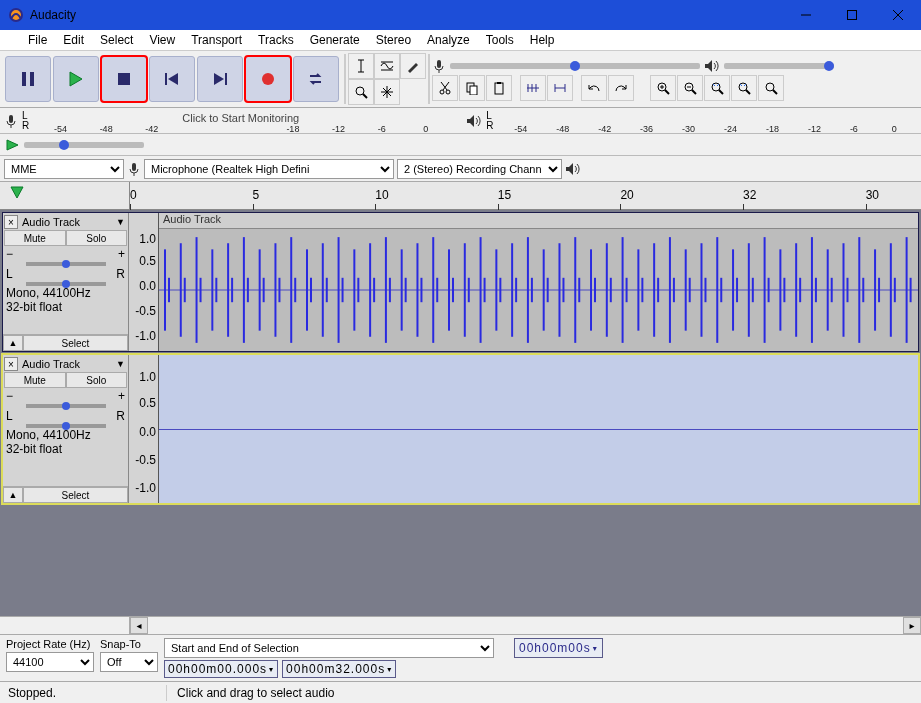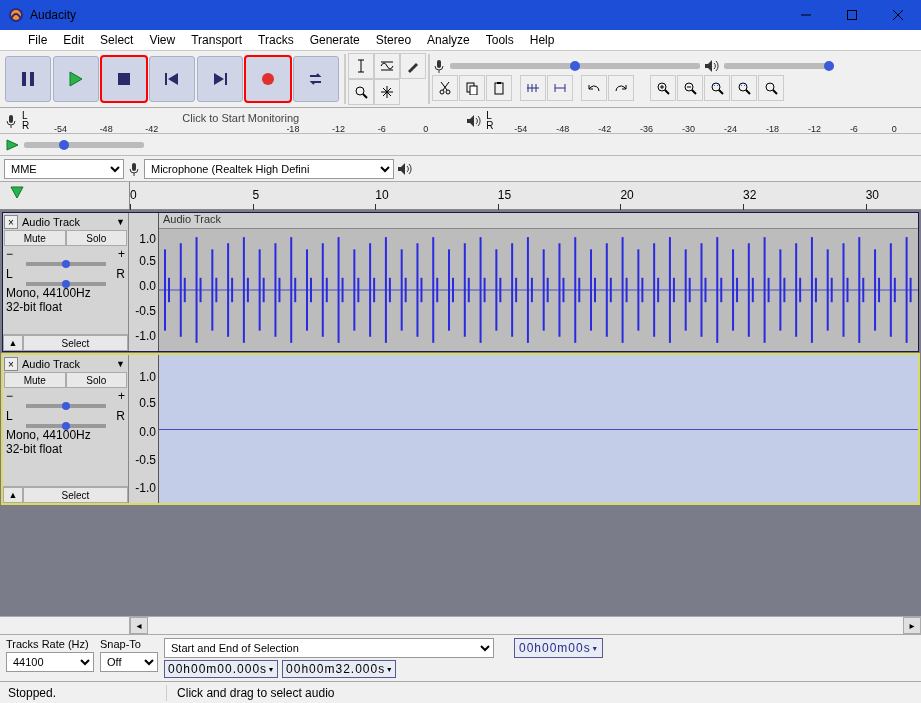--- a/index.html
+++ b/index.html
@@ -365,20 +365,21 @@
     </div>
 </div>
 
 <div class="device-bar">
   <select class="device-select" style="width:120px;"><option>MME</option></select>
   <svg width="14" height="14">
       <rect x="5" y="1" width="4" height="8" rx="2" fill="#333"></rect>
       <path d="M3 7 a4 4 0 0 0 8 0 M7 11 v3" stroke="#333" fill="none"></path>
     </svg>
   <select class="device-select" style="width:250px;"><option>Microphone (Realtek High Defini</option></select>
+  <select class="device-select" style="width:165px;"><option>2 (Stereo) Recording Chann</option></select>
   <svg width="16" height="14">
       <polygon points="1,5 4,5 8,1 8,13 4,9 1,9" fill="#333"></polygon>
       <path d="M10 4 a4 4 0 0 1 0 6 M12 2 a7 7 0 0 1 0 10" stroke="#333" fill="none"></path>
     </svg>
 </div>
 
 <div class="timeline">
   <div class="timeline-head">
     <svg class="play-indicator" width="14" height="14">
         <polygon points="1,1 13,1 7,12" fill="#2bb24c" stroke="#0a7a2a"></polygon>
@@ -601,21 +602,21 @@
 
 <div class="hscroll">
   <div class="spacer"></div>
   <div class="leftbtn">◂</div>
   <div class="bar"></div>
   <div class="rightbtn">▸</div>
 </div>
 
 <div class="selection-bar">
   <div class="sel-group">
-    <div class="sel-label">Tracks Rate (Hz)</div>
+    <div class="sel-label">Project Rate (Hz)</div>
     <select class="sel-select" style="width:88px;"><option>44100</option></select>
   </div>
   <div class="sel-group">
     <div class="sel-label">Snap-To</div>
     <select class="sel-select" style="width:58px;"><option>Off</option></select>
   </div>
   <div class="sel-group" style="flex:0 0 auto;">
     <select class="sel-select" style="width:330px;"><option>Start and End of Selection</option></select>
     <div style="display:flex;gap:4px;">
       <div class="time-display">

